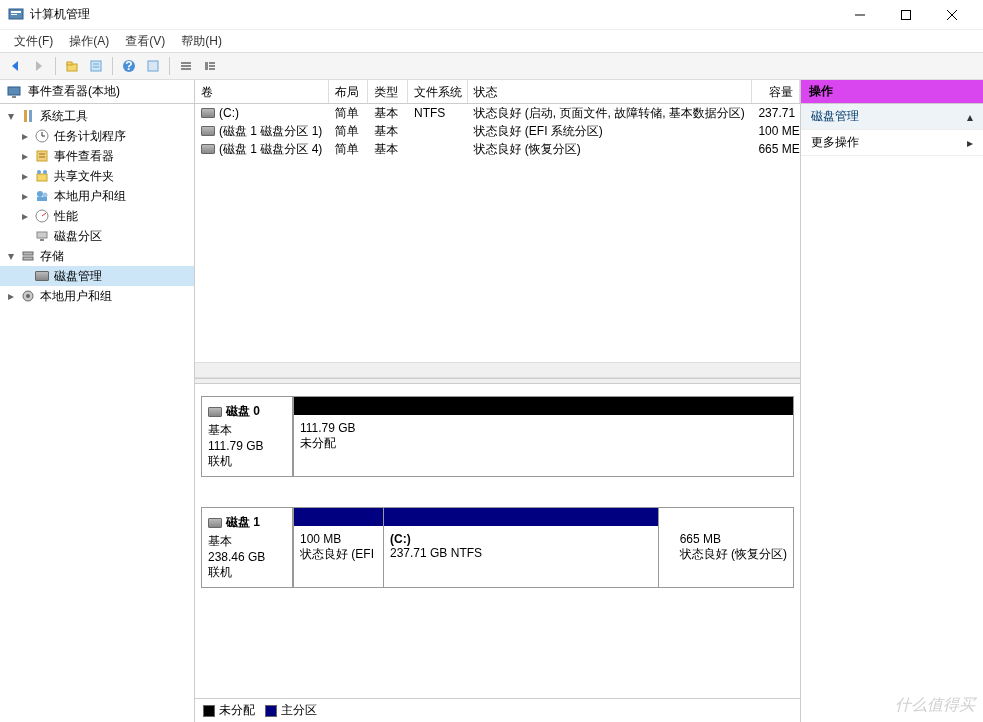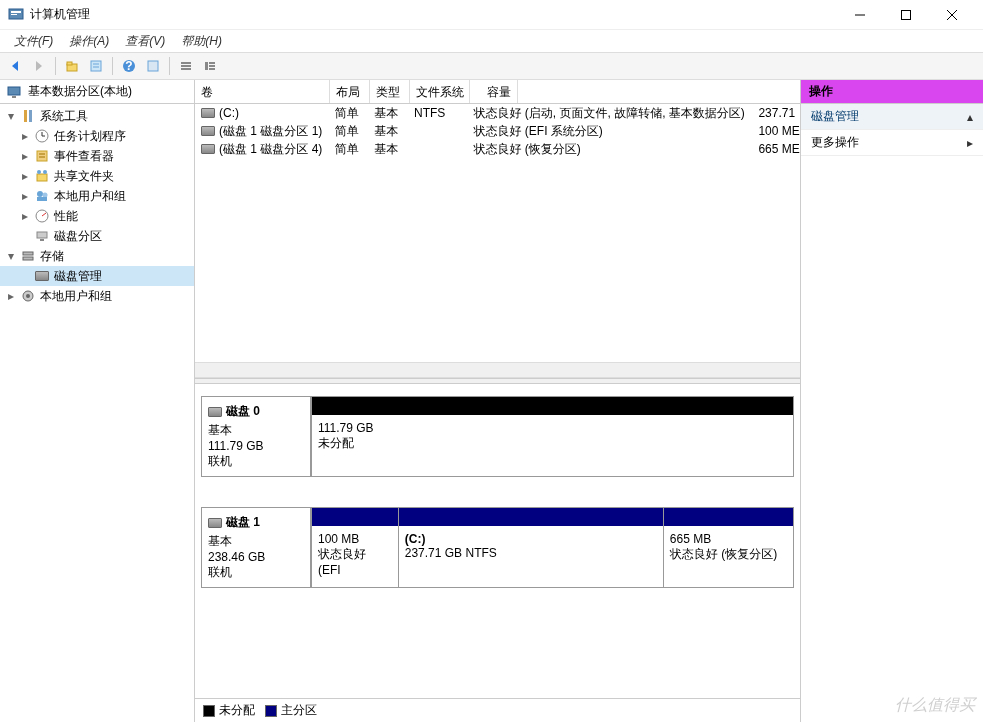--- a/index.html
+++ b/index.html
@@ -6,21 +6,21 @@
 body { background: #fff; width: 983px; height: 722px; overflow: hidden; position: relative; }
 
 
 .titlebar { height: 30px; display: flex; align-items: center; padding: 0 8px; background: #fff; border-bottom: 1px solid #eee; }
 .titlebar .appicon { width: 16px; height: 16px; margin-right: 6px; display: inline-flex; align-items: center; justify-content: center; }
 .titlebar .title { flex: 1; color: #000000; }
 .winbtns { display: flex; gap: 0; }
 .winbtn { width: 46px; height: 30px; display: flex; align-items: center; justify-content: center; color: #333; }
 
 
-.menubar { height: 22px; display: flex; align-items: center; padding: 0 6px; background: #fff; font-style: italic; }
+.menubar { height: 22px; display: flex; align-items: center; padding: 0 6px; background: #fff; }
 .menuitem { padding: 2px 8px; color: #333; }
 
 
 .toolbar { height: 28px; display: flex; align-items: center; padding: 0 4px; background: #f5f5f5; border-top: 1px solid #ddd; border-bottom: 1px solid #ddd; gap: 2px; }
 .tbtn { width: 22px; height: 22px; display: flex; align-items: center; justify-content: center; border: 1px solid transparent; }
 .tsep { width: 1px; height: 18px; background: #ccc; margin: 0 3px; }
 
 
 .main { display: flex; height: calc(722px - 30px - 22px - 28px); width: 100%; }
 
@@ -50,21 +50,21 @@
 .c-fs { width: 60px; }
 .c-status { width: 288px; }
 .c-cap { width: 48px; text-align: right; }
 
 .splitbar { height: 6px; background: #f0f0f0; border-top: 1px solid #ccc; border-bottom: 1px solid #ccc; cursor: ns-resize; }
 .scrolltrack { height: 16px; background: #f0f0f0; border-top: 1px solid #ddd; border-bottom: 1px solid #ddd; }
 
 
 .diskview { flex: 1; overflow: auto; padding: 6px 0 0 0; }
 .diskrow { display: flex; margin: 6px 6px 30px 6px; }
-.diskinfo { width: 110px; background: #fff; border: 1px solid #999; padding: 6px; }
+.diskinfo { width: 92px; background: #fff; border: 1px solid #999; padding: 6px; }
 .diskinfo .diskicon { display: flex; align-items: center; gap: 4px; margin-bottom: 2px; }
 .diskinfo .disktitle { font-weight: bold; }
 .diskparts { flex: 1; display: flex; border-top: 1px solid #999; border-right: 1px solid #999; border-bottom: 1px solid #999; }
 .part { border-left: 1px solid #999; padding: 0; overflow: hidden; display: flex; flex-direction: column; }
 .partstripe { height: 18px; }
 .stripe-black { background: #000; }
 .stripe-navy { background: #000080; }
 .partbody { padding: 6px; flex: 1; }
 .partbody .plabel { font-weight: bold; white-space: nowrap; }
 
@@ -186,21 +186,21 @@
 <div class="main">
 
   <div class="leftpane">
     <div class="treehdr">
       <span class="ticon">
           <svg width="14" height="14">
             <rect x="1" y="2" width="12" height="8" fill="#5b8bb5" stroke="#2a5b8b"></rect>
             <rect x="5" y="11" width="4" height="2" fill="#888"></rect>
           </svg>
         </span>
-      <span class="tlabel">基本数据分区(本地)</span>
+      <span class="tlabel">事件查看器(本地)</span>
     </div>
     <div class="treebody">
       <div class="treenode">
         <span class="expander">▾</span>
         <span class="ticon">
             <svg width="14" height="14">
               <rect x="3" y="1" width="3" height="12" fill="#d9a441"></rect>
               <rect x="8" y="1" width="3" height="12" fill="#7aa2c9"></rect>
             </svg>
           </span>
@@ -300,20 +300,21 @@
     </div>
   </div>
 
   <div class="centerpane">
 
     <div class="volhdr">
       <div class="col c-vol">卷</div>
       <div class="col c-layout">布局</div>
       <div class="col c-type">类型</div>
       <div class="col c-fs">文件系统</div>
+      <div class="col c-status">状态</div>
       <div class="col c-cap">容量</div>
     </div>
     <div class="vollist" id="vollist">
         <div class="volrow">
           <div class="cell c-vol">
             <span class="diskdrv"></span>
             <span>(C:)</span>
           </div>
           <div class="cell c-layout">简单</div>
           <div class="cell c-type">基本</div>
@@ -387,21 +388,21 @@
                 <div>状态良好 (EFI</div>
               </div>
             </div>
             <div class="part" style="flex: 0 0 55%;">
               <div class="partstripe stripe-navy"></div>
               <div class="partbody">
                 <div class="plabel">(C:)</div>
                 <div>237.71 GB NTFS</div>
               </div>
             </div>
-            <div class="part" style="flex: 0 0 27%;">
+            <div class="part" style="flex: 0 0 27%; align-items: flex-end;">
               <div class="partstripe stripe-navy"></div>
               <div class="partbody">
                 <div>665 MB</div>
                 <div>状态良好 (恢复分区)</div>
               </div>
             </div>
           </div>
         </div>
       </div>
 

